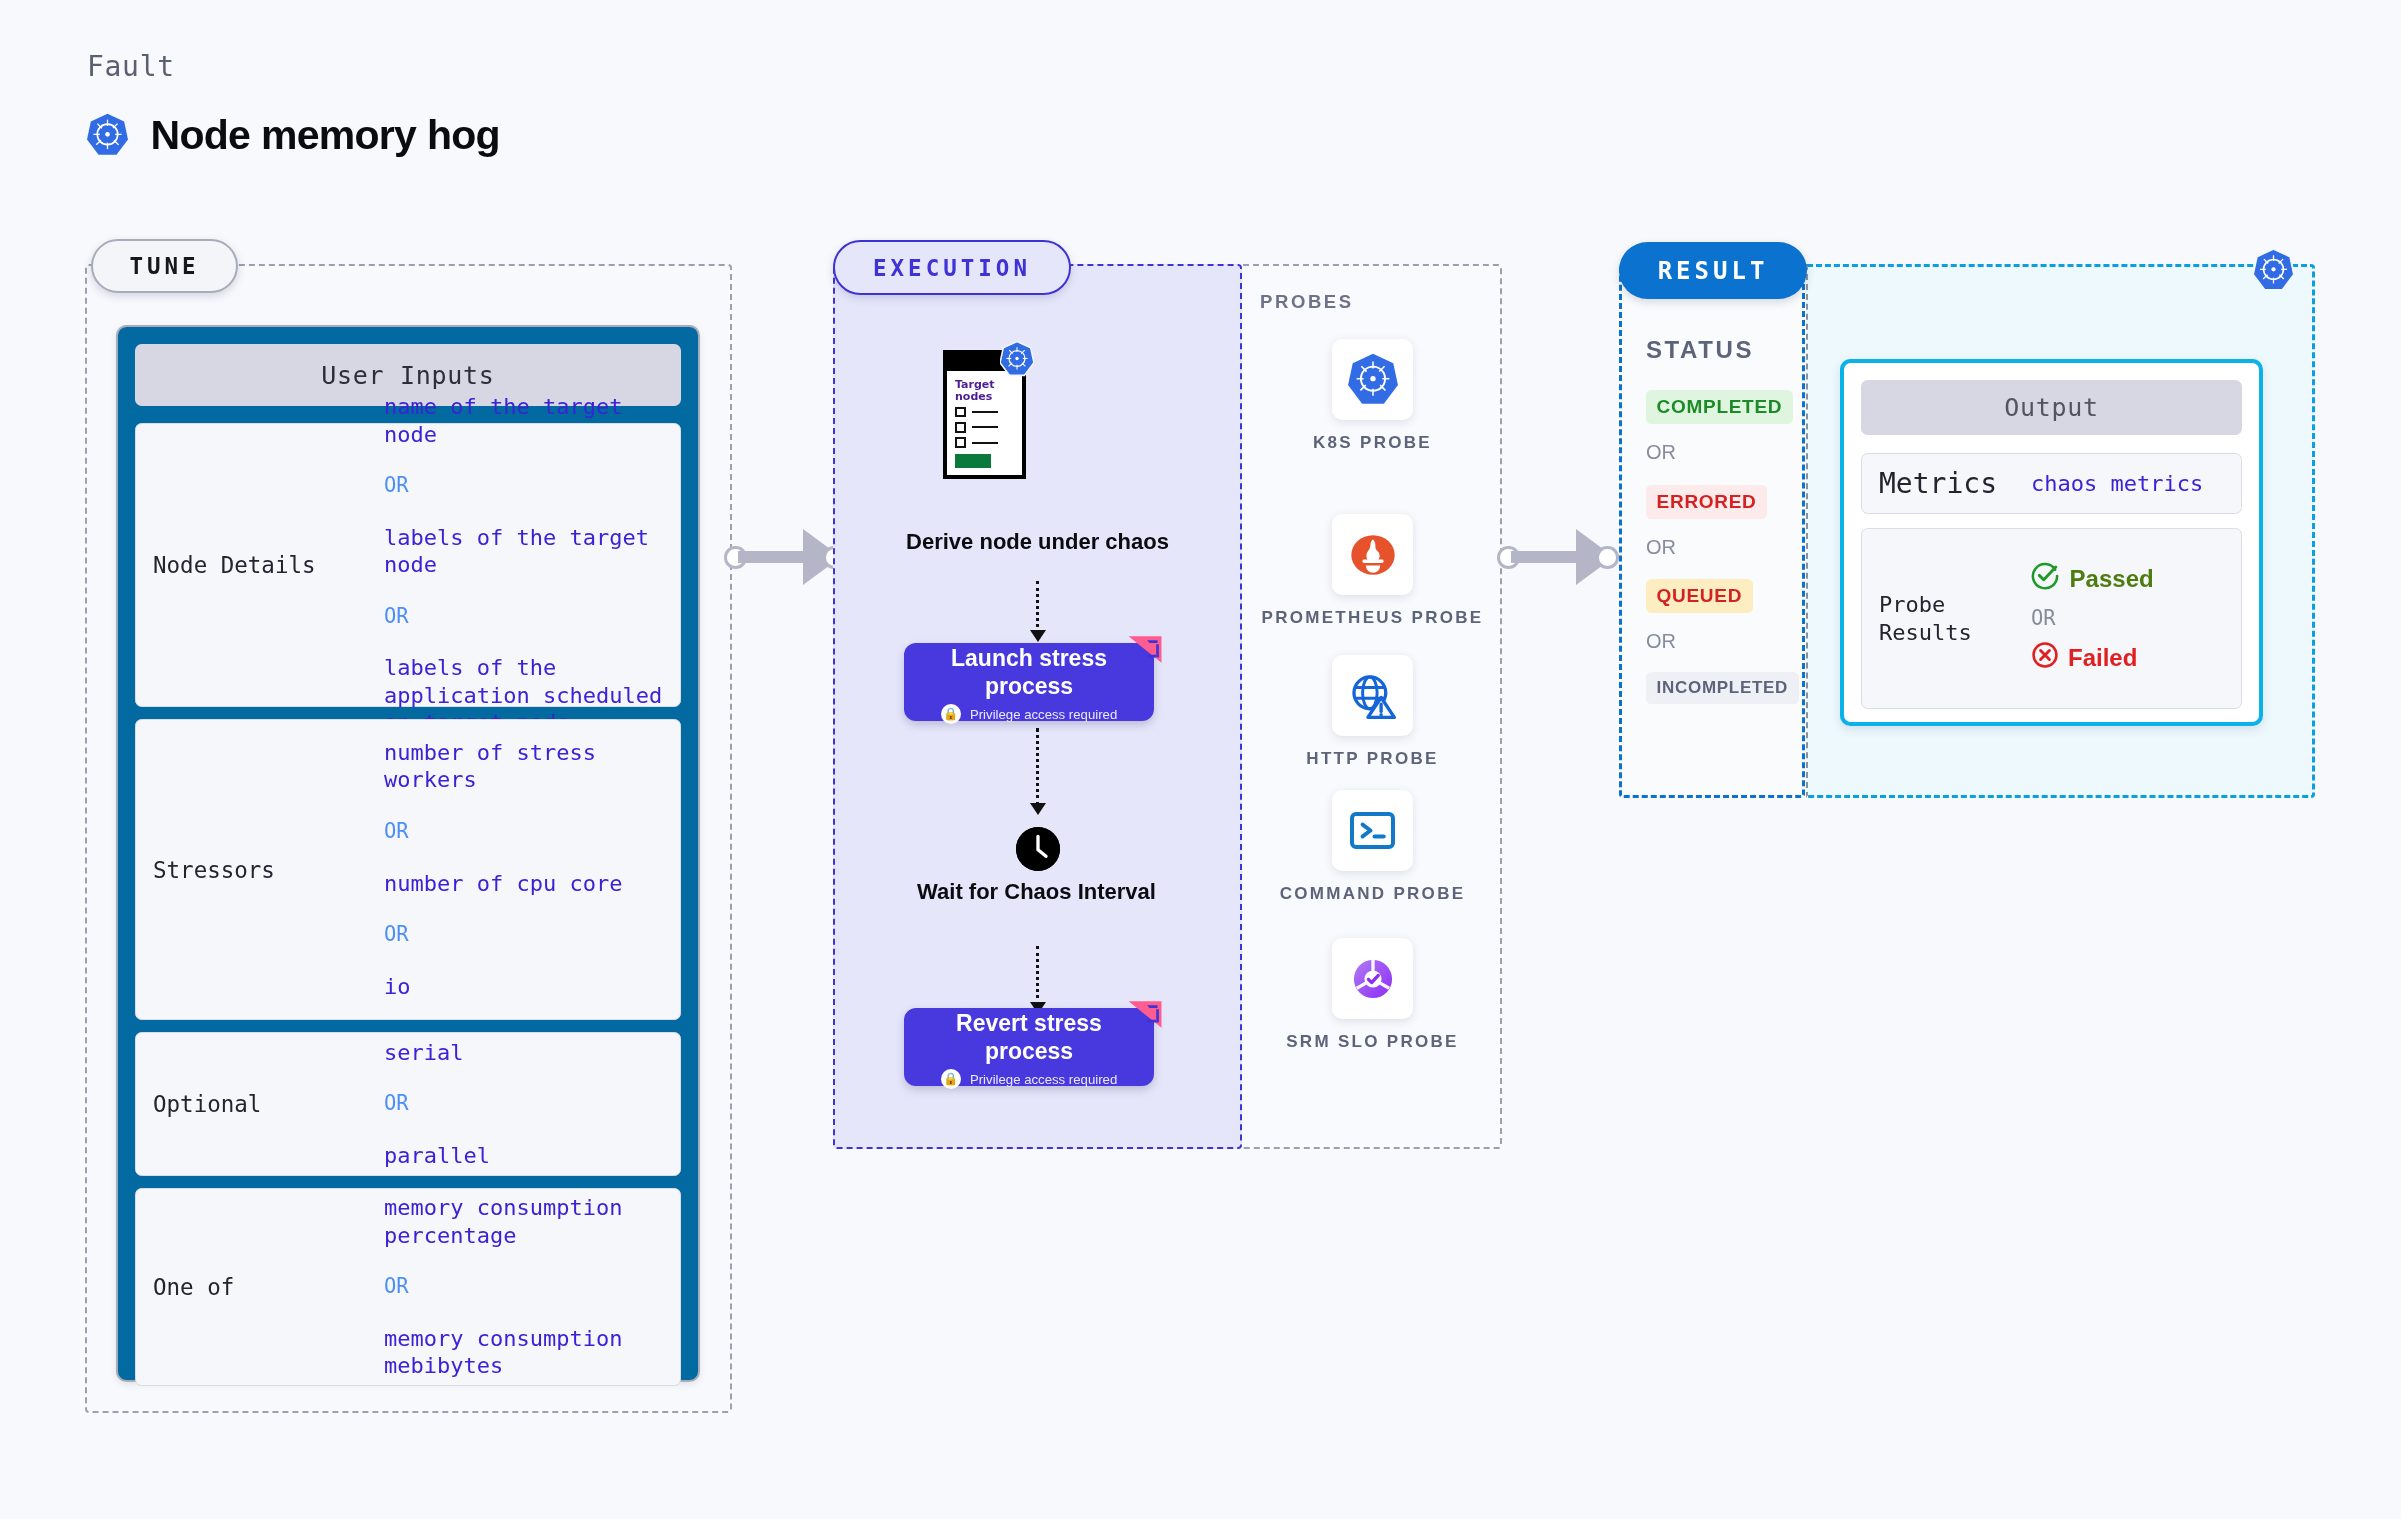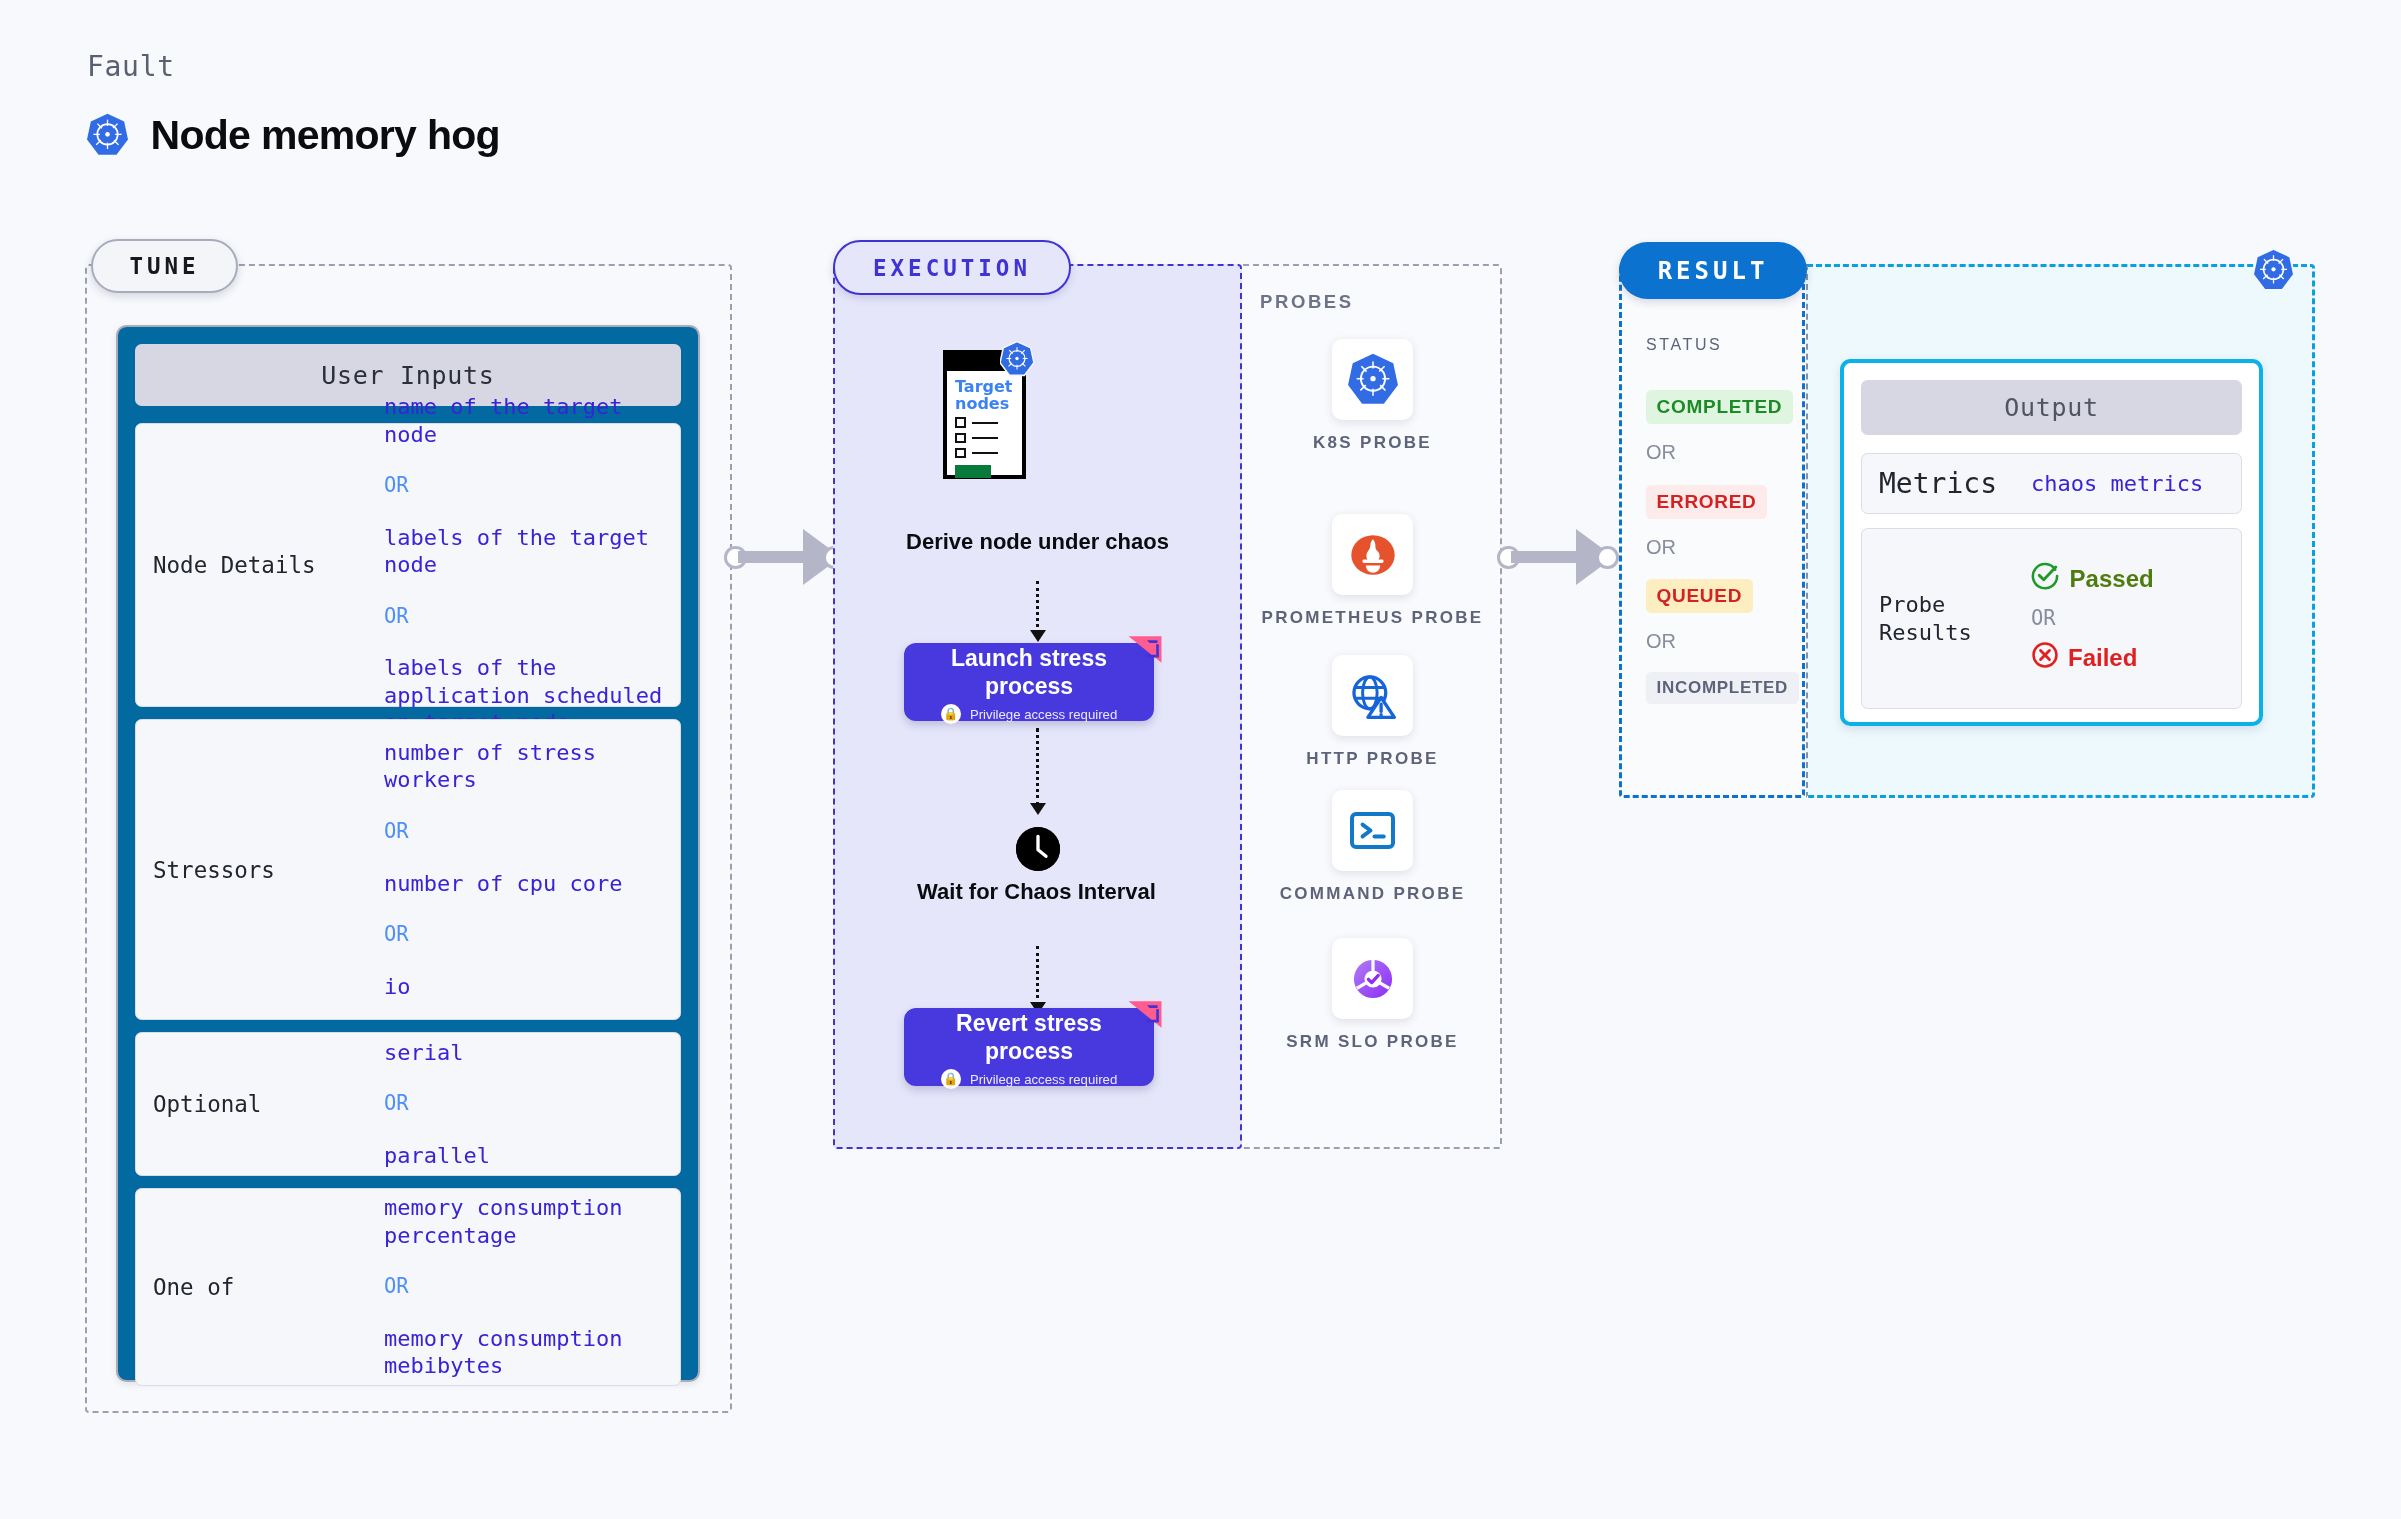--- a/index.html
+++ b/index.html
@@ -109,21 +109,21 @@
   .exec-node { position: absolute; }
   #derive-icon-wrap { left: 943px; top: 341px; width: 83px; height: 139px; }
   #derive-window {
     position: absolute; left: 0; top: 9.2px; width: 83px; height: 129px;
     background: #fff; border: 4.6px solid #000; box-sizing: border-box;
   }
   #derive-titlebar { height: 17px; background: #000; }
   #derive-body { padding: 8px 6.6px 0 8px; }
   .dw-title {
     font-family: "DejaVu Sans", sans-serif; font-weight: bold;
-    font-size: 16px; line-height: 1.05; color: #3b82f6;
+    font-size: 11px; line-height: 1.05; color: #4c1d95;
   }
   .dw-checkline { display: flex; align-items: center; gap: 6px; margin-top: 4.6px; }
   .dw-box { width: 10.6px; height: 10.6px; border: 2px solid #111; box-sizing: border-box; }
   .dw-line { width: 26.4px; height: 2px; background: #111; }
   .dw-green { margin-top: 6.6px; width: 36px; height: 13.2px; background: #0a7a3c; }
 
   #derive-label {
     position: absolute; left: 859px; top: 528px; width: 357px;
     text-align: center; font-size: 22px; font-weight: bold; color: #0b0c10;
     line-height: 1.28;
@@ -187,21 +187,21 @@
     left: 1619px; top: 264px; width: 186px; height: 534px;
     border: 3.3px dashed #0b72cf; border-radius: 4px;
     background: #f9fbfd;
   }
   #result-pill {
     left: 1619px; top: 242px; width: 188px; height: 57px;
     background: #0b72cf; border: none; color: #fff; font-size: 24px;
   }
   #status-label {
     position: absolute; left: 1646px; top: 336px;
-    font-size: 16px; letter-spacing: 2.6px; color: #5d6379; font-weight: 400;
+    font-size: 24px; letter-spacing: 2.6px; color: #5d6379; font-weight: 700;
   }
   .status-chip {
     position: absolute; left: 1646px; display: inline-block;
     padding: 6px 10.6px; border-radius: 5.3px;
     font-size: 19px; font-weight: bold; letter-spacing: 0.7px;
   }
   .status-or {
     position: absolute; left: 1646px;
     font-size: 20px; color: #878c9e;
   }

